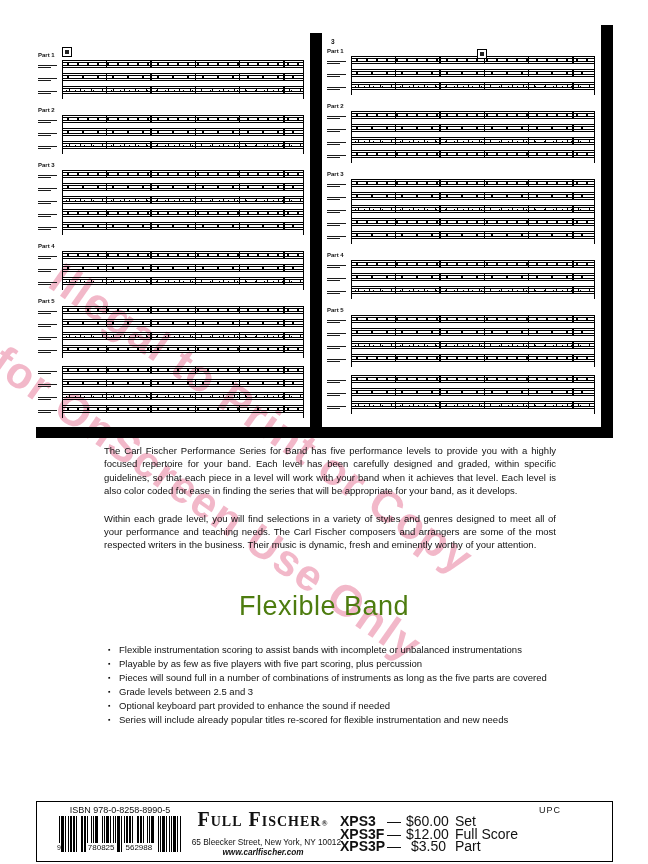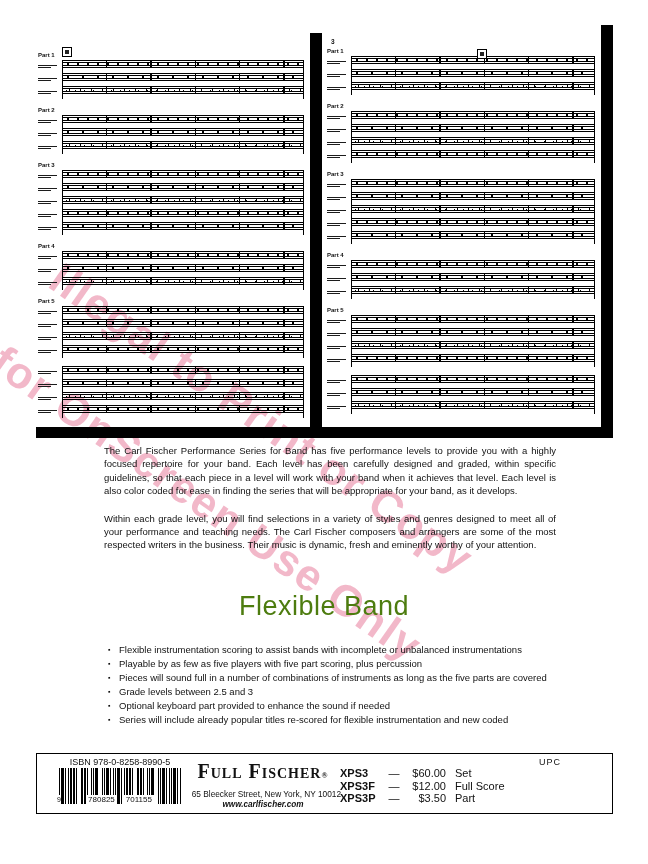--- a/index.html
+++ b/index.html
@@ -70,21 +70,21 @@
 
   
   #flex-title{position:absolute;left:0;top:591px;width:648px;text-align:center;
     font-size:27px;font-weight:400;letter-spacing:.5px;color:#4d7c0f;z-index:3;}
   #flex-bullets{position:absolute;left:108px;top:643px;width:452px;z-index:3;
     list-style:none;margin:0;padding:0;}
   #flex-bullets li{position:relative;padding-left:11px;font-size:9.5px;line-height:13px;margin-bottom:1px;}
   #flex-bullets li::before{content:"▪";position:absolute;left:0;top:0;font-size:7px;line-height:13px;}
 
   
-  #footer{position:absolute;left:36px;top:753px;width:575px;height:59px;
+  #footer{position:absolute;left:36px;top:801px;width:575px;height:59px;
     border:1.2px solid #000;z-index:3;background:transparent;}
   .bars{position:relative;
     background:repeating-linear-gradient(90deg,
       #000 0 1.5px,#fff 1.5px 2.5px,
       #000 2.5px 5px,#fff 5px 6px,
       #000 6px 6.8px,#fff 6.8px 9.4px,
       #000 9.4px 10.2px,#fff 10.2px 11.2px);}
   .bar-digits{position:absolute;left:0;right:0;bottom:0;display:flex;justify-content:center;gap:7px;
     font-size:8px;line-height:9px;}
   .bar-digits span{background:#fff;padding:0 2px;}
@@ -96,21 +96,21 @@
   #isbn-label{font-size:9px;}
   #isbn-bars{width:122px;height:36px;margin:1px auto 0;}
 
   #pub-block{position:absolute;left:148px;top:7px;width:156px;text-align:center;}
   #pub-name{font-family:"Liberation Serif",serif;font-weight:bold;font-size:20px;line-height:21px;
     font-variant:small-caps;letter-spacing:1px;white-space:nowrap;}
   #pub-name .reg{font-size:8px;font-variant:normal;vertical-align:baseline;}
   #pub-addr{font-size:8.3px;margin-top:3px;white-space:nowrap;text-align:right;}
   #pub-url{font-size:8.2px;font-weight:bold;font-style:italic;margin-top:1px;}
 
-  #price-block{position:absolute;left:303px;top:13px;font-size:11px;}
+  #price-block{position:absolute;left:303px;top:13px;font-size:14px;}
   .price-row{display:flex;line-height:12.5px;}
   .pr-code{width:42px;font-weight:bold;}
   .pr-dash{width:24px;text-align:center;}
   .pr-price{width:40px;text-align:right;}
   .pr-label{margin-left:9px;white-space:nowrap;}
 
   #upc-block{position:absolute;right:8px;top:3px;width:108px;text-align:center;}
   #upc-label{font-size:9px;letter-spacing:1px;}
   #upc-bars{width:100px;height:33px;margin:2px auto 0;}
 </style>
@@ -471,32 +471,32 @@
   <p>Within each grade level, you will find selections in a variety of styles and genres designed to meet all of your performance and teaching needs. The Carl Fischer composers and arrangers are some of the most respected writers in the business. Their music is dynamic, fresh and eminently worthy of your attention.</p>
 </div>
 
 <div id="flex-title">Flexible Band</div>
 <ul id="flex-bullets">
   <li>Flexible instrumentation scoring to assist bands with incomplete or unbalanced instrumentations</li>
   <li>Playable by as few as five players with five part scoring, plus percussion</li>
   <li>Pieces will sound full in a number of combinations of instruments as long as the five parts are covered</li>
   <li>Grade levels between 2.5 and 3</li>
   <li>Optional keyboard part provided to enhance the sound if needed</li>
-  <li>Series will include already popular titles re-scored for flexible instrumentation and new coded</li>
+  <li>Series will include already popular titles re-scored for flexible instrumentation and new needs</li>
 </ul>
 
 <div id="footer">
 
   <div id="isbn-block">
     <div id="isbn-label">ISBN 978-0-8258-8990-5</div>
     <div id="isbn-bars" class="bars">
       <span class="lead-digit">9</span>
       <div class="bar-digits">
         <span>780825</span>
-        <span>701155</span>
+        <span>562988</span>
       </div>
     </div>
   </div>
 
   <div id="pub-block">
     <div id="pub-name">
       <span>Full Fischer</span><span class="reg">®</span>
     </div>
     <div id="pub-addr">65 Bleecker Street, New York, NY 10012</div>
     <div id="pub-url">www.carlfischer.com</div>

